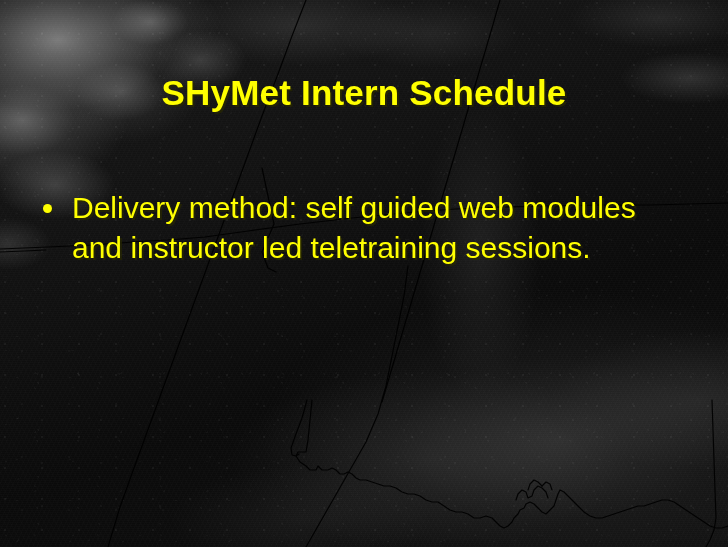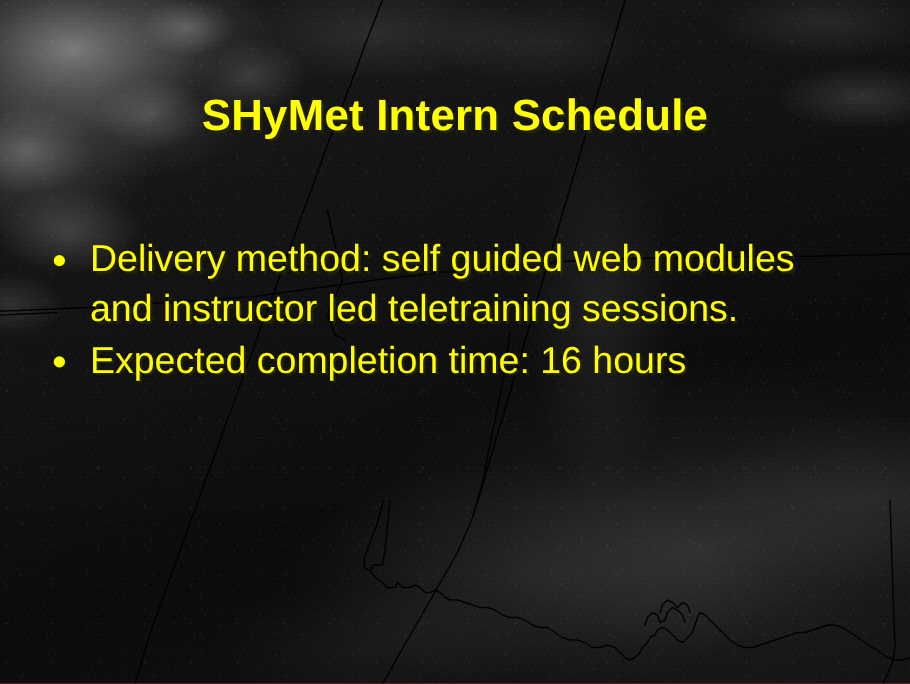--- a/index.html
+++ b/index.html
@@ -10,21 +10,21 @@
   }
   body {
     font-family: "Liberation Sans", sans-serif;
   }
 
   #slide {
     position: relative;
     width: 728px;
     height: 547px;
     overflow: hidden;
-    background: #ef4444;
+    background: #4c1d95;
     user-select: none;
   }
 
   
   .bg-layer {
     position: absolute;
     inset: 0;
     pointer-events: none;
   }
 
@@ -188,19 +188,15 @@
     </g>
   </svg>
 
   <div id="slide-title">SHyMet Intern Schedule</div>
 
   <ul id="bullet-list">
     <li class="bullet-item">
       <span class="bullet-marker"></span>
       <span class="bullet-text">Delivery method: self guided web modules and instructor led teletraining sessions.</span>
     </li>
-    <li class="bullet-item">
-      <span class="bullet-marker"></span>
-      <span class="bullet-text">Expected completion time: 16 hours</span>
-    </li>
   </ul>
 
 </div>
 
 </body></html>

